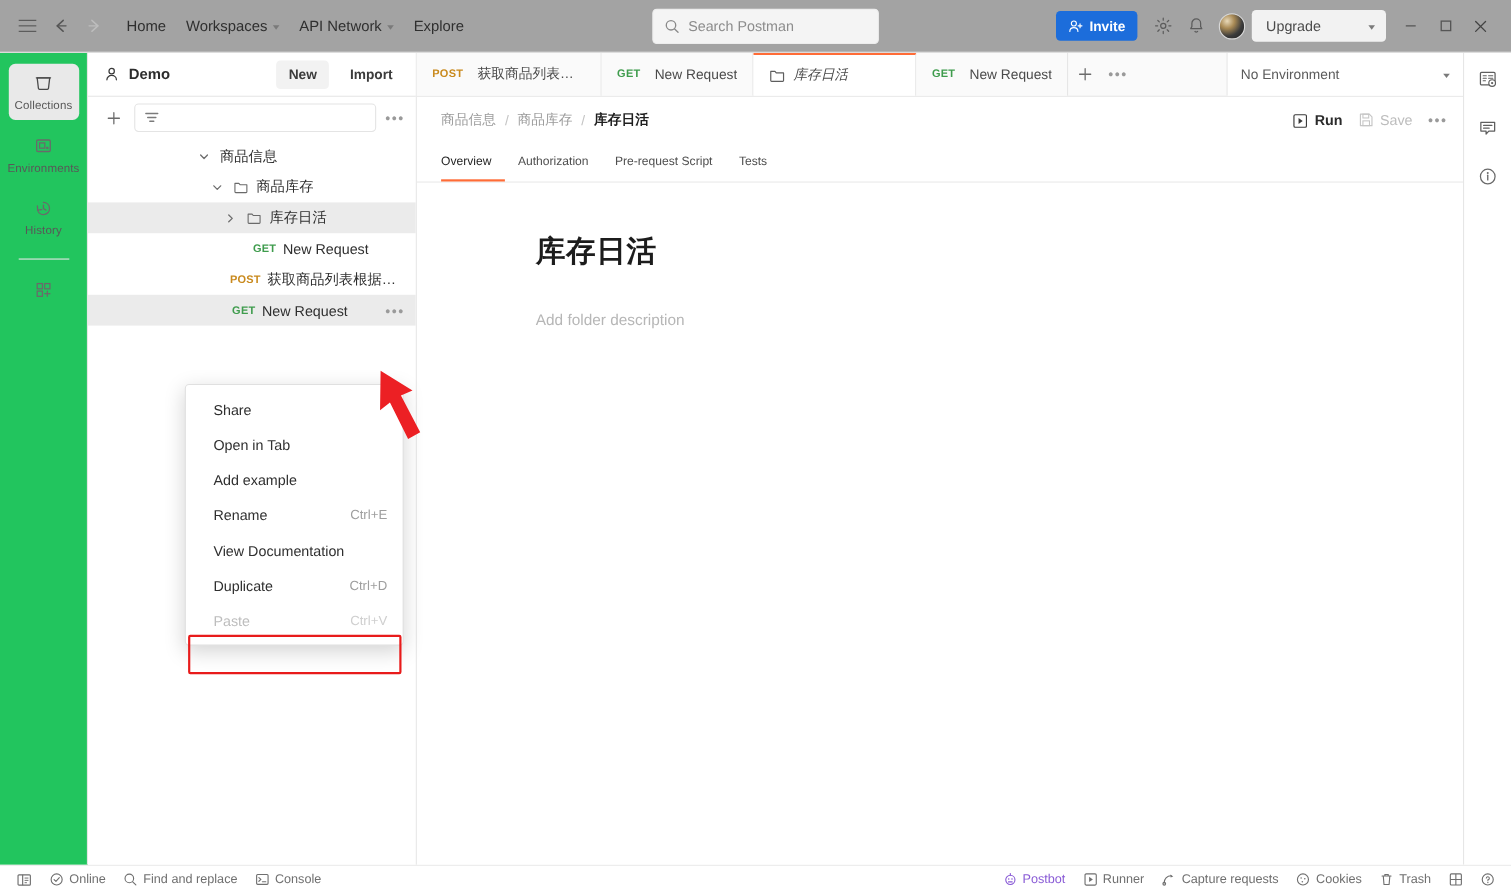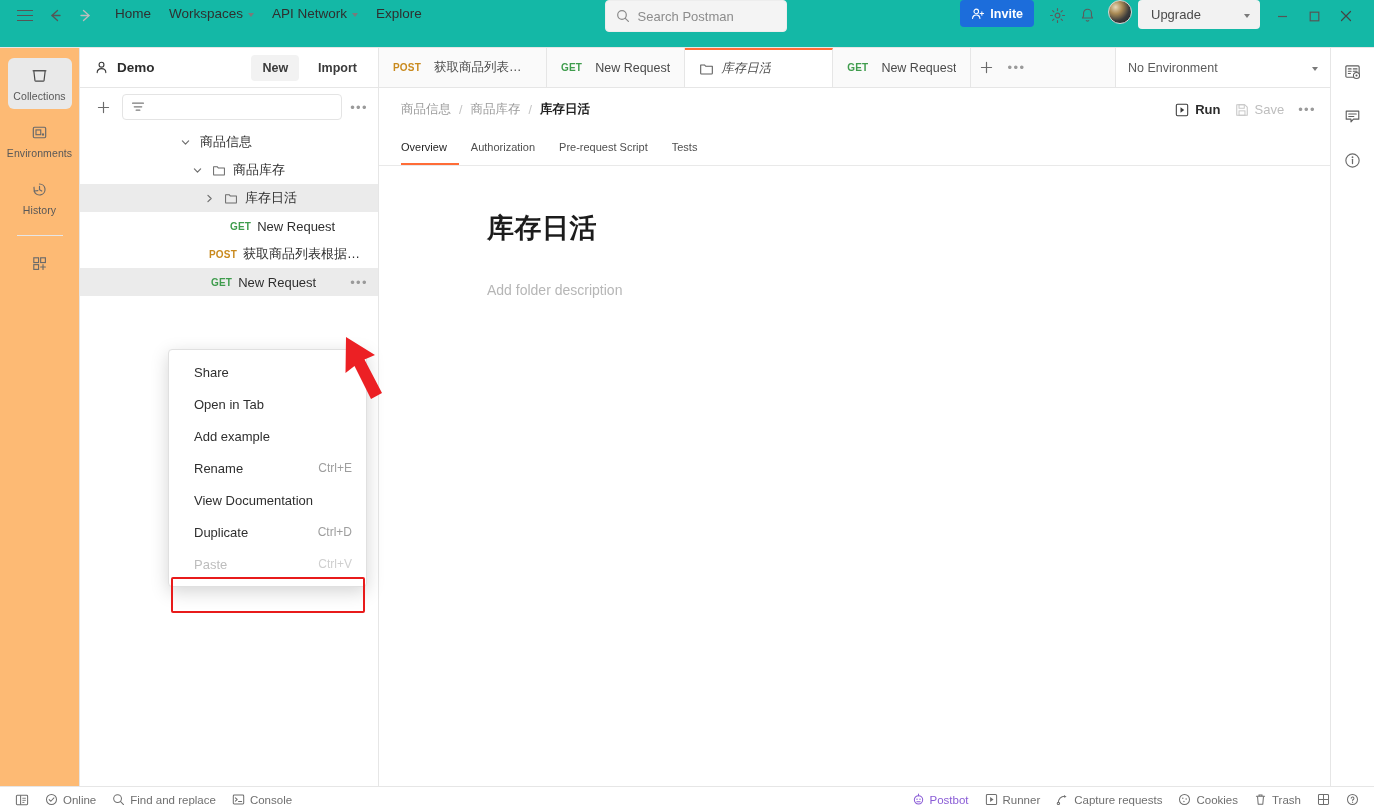--- a/index.html
+++ b/index.html
@@ -9,23 +9,23 @@
     background: #ffffff;
     overflow: hidden;
     color: #2f2f2f;
     -webkit-font-smoothing: antialiased;
   }
   .app { position: relative; width: 1374px; height: 812px; display: flex; flex-direction: column; }
 
   
   .topbar {
     height: 48px; flex: 0 0 48px;
-    display: flex; align-items: flex-start;
+    display: flex; align-items: center;
     border-bottom: 1px solid #e6e6e6;
-    background: #14b8a6;
+    background: #a3a3a3;
     padding: 0 12px 0 10px;
     position: relative; z-index: 30;
   }
   .ic-btn {
     width: 30px; height: 30px; display: flex; align-items: center; justify-content: center;
     border-radius: 4px; color: #6b6b6b; cursor: pointer; flex: 0 0 auto;
   }
   .hamburger { width: 16px; height: 11px; position: relative; }
   .hamburger i { position: absolute; left: 0; width: 16px; height: 1.4px; background: #555; }
   .hamburger i:nth-child(1){ top: 0; }
@@ -33,21 +33,21 @@
   .hamburger i:nth-child(3){ top: 10px; }
 
   .navlink {
     font-size: 13.5px; color: #2f2f2f; padding: 6px 9px; border-radius: 4px;
     cursor: pointer; display: flex; align-items: center; gap: 5px; white-space: nowrap;
   }
   .caret { width: 0; height: 0; border-left: 3.6px solid transparent; border-right: 3.6px solid transparent; border-top: 4.2px solid #7a7a7a; margin-top: 2px; }
 
   .searchwrap { flex: 1; display: flex; justify-content: center; }
   .searchbox {
-    width: 182px; height: 32px; background: #f4f4f4; border: 1px solid #ededed;
+    width: 206px; height: 32px; background: #f4f4f4; border: 1px solid #ededed;
     border-radius: 4px; display: flex; align-items: center; gap: 8px;
     padding: 0 10px; cursor: text;
   }
   .searchbox .ph { font-size: 13px; color: #8c8c8c; }
 
   .invite-btn {
     background: #1c6ddb; color: #fff; font-size: 12.5px; font-weight: bold;
     height: 27px; border-radius: 4px; padding: 0 11px; display: flex; align-items: center;
     gap: 5px; cursor: pointer; border: none;
   }
@@ -61,21 +61,21 @@
     gap: 22px; padding: 0 10px 0 13px; cursor: pointer; font-size: 13px; color: #4a4a4a;
     min-width: 122px; justify-content: space-between;
   }
   .wctl { width: 32px; height: 32px; display: flex; align-items: center; justify-content: center; color: #5a5a5a; cursor: pointer; }
 
   
   .body { flex: 1; display: flex; min-height: 0; position: relative; }
 
   
   .rail {
-    width: 80px; flex: 0 0 80px; border-right: 1px solid #e6e6e6; background: #fdba74;
+    width: 80px; flex: 0 0 80px; border-right: 1px solid #e6e6e6; background: #22c55e;
     padding-top: 10px; display: flex; flex-direction: column; align-items: center;
   }
   .rail-item {
     width: 64px; padding: 8px 0 7px; border-radius: 6px; display: flex; flex-direction: column;
     align-items: center; gap: 5px; cursor: pointer; margin-bottom: 6px;
   }
   .rail-item.active { background: #e9e9e9; }
   .rail-label { font-size: 10.5px; color: #585858; letter-spacing: .1px; }
   .rail-sep { width: 46px; height: 1px; background: #e6e6e6; margin: 6px 0 10px; }
 
@@ -154,21 +154,21 @@
     font-size: 12.5px; color: #5b5b5b; cursor: pointer; border-left: 1px solid #e6e6e6;
     min-width: 215px; justify-content: space-between; background: #fff;
   }
 
   .crumbbar { height: 43px; flex: 0 0 43px; display: flex; align-items: center; padding: 0 14px 0 22px; gap: 8px; }
   .crumb { font-size: 12.5px; color: #9a9a9a; cursor: pointer; }
   .crumb.cur { color: #1f1f1f; font-weight: bold; cursor: text; }
   .crumb-sep { color: #c4c4c4; font-size: 12.5px; }
   .crumb-actions { margin-left: auto; display: flex; align-items: center; gap: 14px; }
   .run-btn { display: flex; align-items: center; gap: 6px; font-size: 13px; font-weight: bold; color: #2b2b2b; cursor: pointer; }
-  .save-btn { display: flex; align-items: flex-end; gap: 6px; font-size: 13px; color: #bdbdbd; cursor: default; }
+  .save-btn { display: flex; align-items: flex-start; gap: 6px; font-size: 13px; color: #bdbdbd; cursor: default; }
 
   .subtabs { height: 35px; flex: 0 0 35px; display: flex; align-items: stretch; gap: 0; padding: 0 22px; border-bottom: 1px solid #e9e9e9; }
   .stab {
     font-size: 11px; color: #4f4f4f; padding: 0 12px; display: flex; align-items: center;
     cursor: pointer; border-bottom: 2px solid transparent; position: relative;
   }
   .stab:first-child { padding-left: 0; }
   .stab.active { color: #1f1f1f; border-bottom-color: #ff6c37; }
 
   .content { flex: 1; padding: 44px 0 0 108px; overflow: hidden; }

